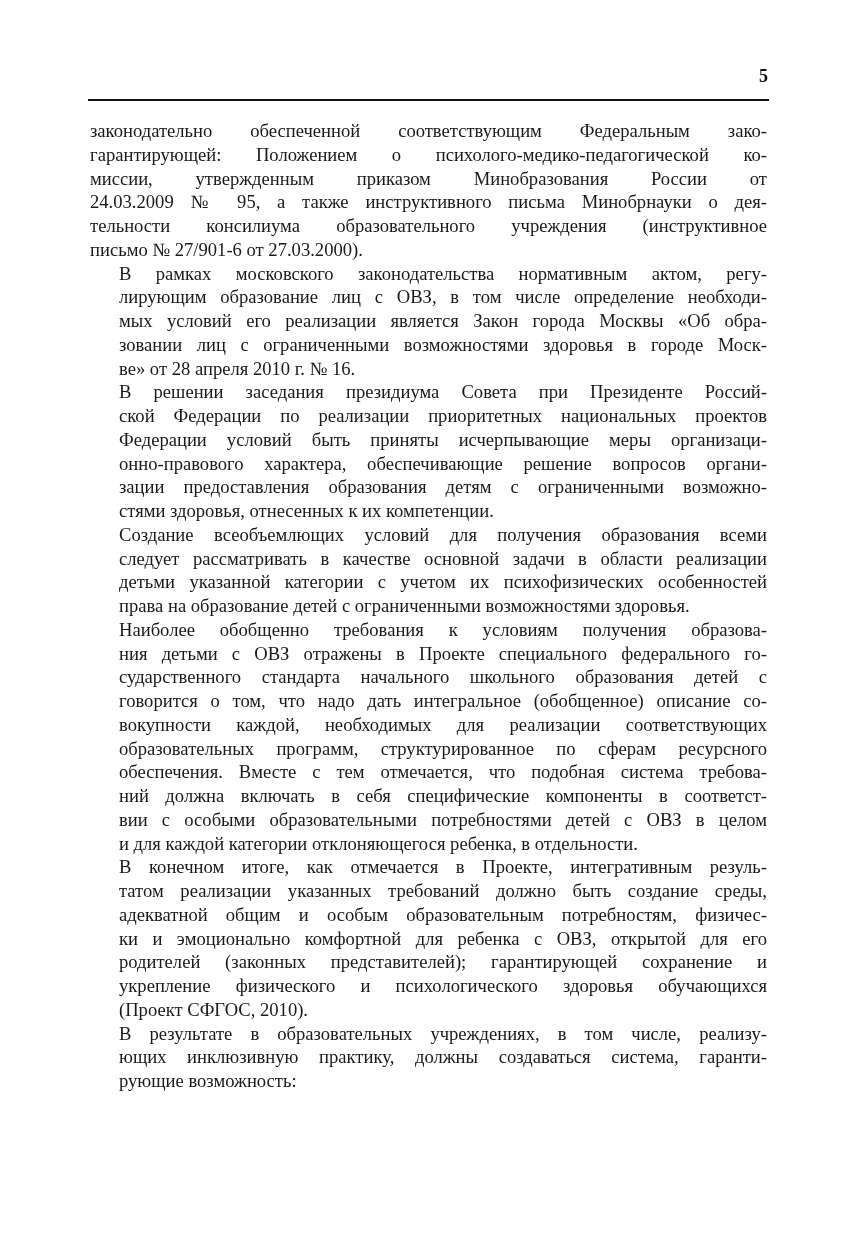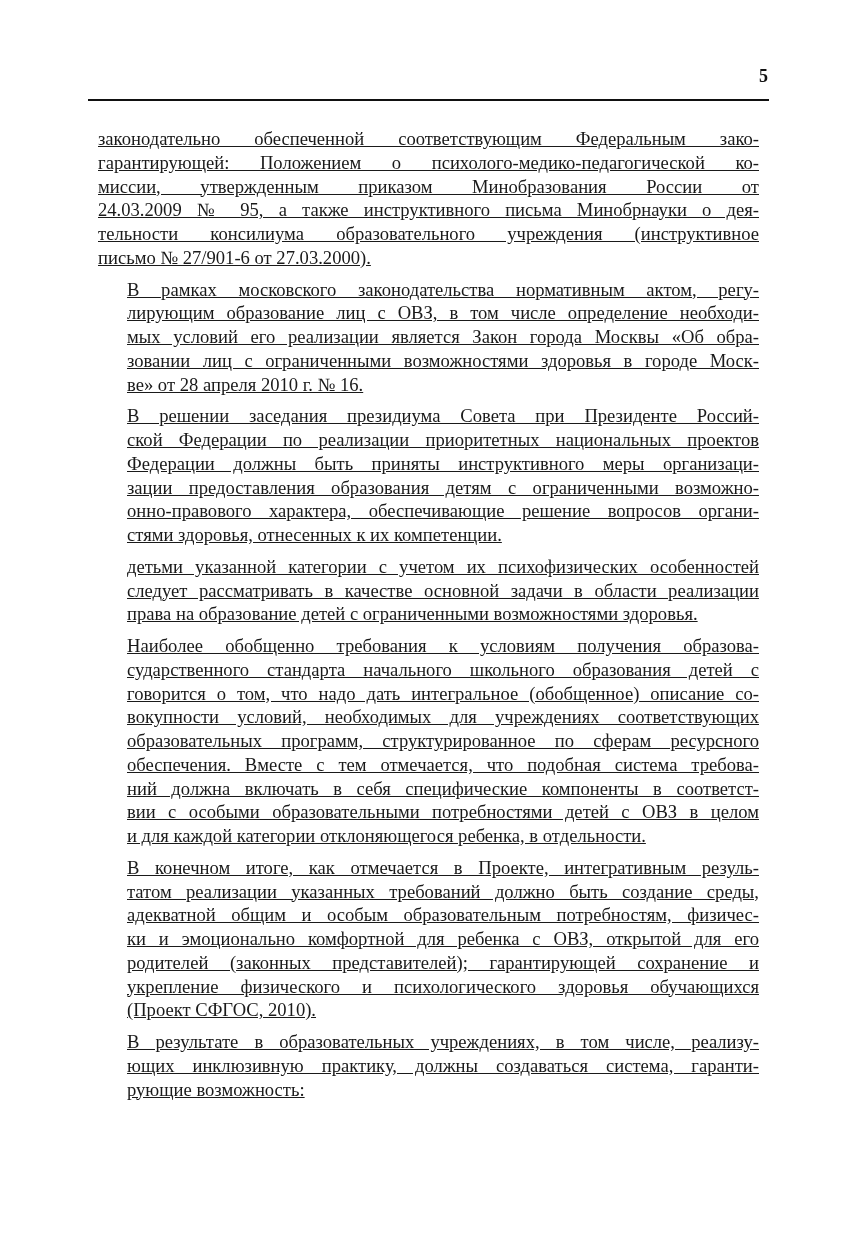--- a/index.html
+++ b/index.html
@@ -10,21 +10,21 @@
     font-family: "Liberation Serif", serif; font-weight: bold; font-size: 18px; color: #111;
   }
   .header-rule {
     position: absolute; left: 88px; top: 99px; width: 681px; height: 2px; background: #111;
   }
   .body-text {
     position: absolute; left: 90px; top: 119px; width: 677px;
     font-family: "Liberation Serif", serif; font-size: 18.6px; line-height: 23.75px;
     color: #1a1a1a; text-align: justify;
   }
-  .body-text p { margin: 8px; text-align: justify; text-align-last: left; hyphens: manual; text-decoration: underline; }
+  .body-text p { margin: 0; text-align: justify; text-align-last: left; hyphens: manual; }
   .body-text p.indent { text-indent: 29px; }
   .line { display: block; text-align: justify; text-align-last: justify; white-space: nowrap; }
   .line.last { text-align-last: left; }
 </style>
 </head>
 <body>
 
 <div class="page">
   <div class="page-number">5</div>
   <div class="header-rule"></div>
@@ -41,35 +41,37 @@
     <p class="indent">
       <span class="line">В рамках московского законодательства нормативным актом, регу-</span>
       <span class="line">лирующим образование лиц с ОВЗ, в том числе определение необходи-</span>
       <span class="line">мых условий его реализации является Закон города Москвы «Об обра-</span>
       <span class="line">зовании лиц с ограниченными возможностями здоровья в городе Моск-</span>
       <span class="line last">ве» от 28 апреля 2010 г. № 16.</span>
     </p>
     <p class="indent">
       <span class="line">В решении заседания президиума Совета при Президенте Россий-</span>
       <span class="line">ской Федерации по реализации приоритетных национальных проектов</span>
-      <span class="line">Федерации должны быть приняты инструктивного меры организаци-</span>
+      <span class="line">Федерации условий быть приняты исчерпывающие меры организаци-</span>
+      <span class="line">онно-правового характера, обеспечивающие решение вопросов органи-</span>
       <span class="line">зации предоставления образования детям с ограниченными возможно-</span>
-      <span class="line">онно-правового характера, обеспечивающие решение вопросов органи-</span>
       <span class="line last">стями здоровья, отнесенных к их компетенции.</span>
     </p>
     <p class="indent">
+      <span class="line">Создание всеобъемлющих условий для получения образования всеми</span>
+      <span class="line">следует рассматривать в качестве основной задачи в области реализации</span>
       <span class="line">детьми указанной категории с учетом их психофизических особенностей</span>
-      <span class="line">следует рассматривать в качестве основной задачи в области реализации</span>
       <span class="line last">права на образование детей с ограниченными возможностями здоровья.</span>
     </p>
     <p class="indent">
       <span class="line">Наиболее обобщенно требования к условиям получения образова-</span>
+      <span class="line">ния детьми с ОВЗ отражены в Проекте специального федерального го-</span>
       <span class="line">сударственного стандарта начального школьного образования детей с</span>
       <span class="line">говорится о том, что надо дать интегральное (обобщенное) описание со-</span>
-      <span class="line">вокупности условий, необходимых для учреждениях соответствующих</span>
+      <span class="line">вокупности каждой, необходимых для реализации соответствующих</span>
       <span class="line">образовательных программ, структурированное по сферам ресурсного</span>
       <span class="line">обеспечения. Вместе с тем отмечается, что подобная система требова-</span>
       <span class="line">ний должна включать в себя специфические компоненты в соответст-</span>
       <span class="line">вии с особыми образовательными потребностями детей с ОВЗ в целом</span>
       <span class="line last">и для каждой категории отклоняющегося ребенка, в отдельности.</span>
     </p>
     <p class="indent">
       <span class="line">В конечном итоге, как отмечается в Проекте, интегративным резуль-</span>
       <span class="line">татом реализации указанных требований должно быть создание среды,</span>
       <span class="line">адекватной общим и особым образовательным потребностям, физичес-</span>

